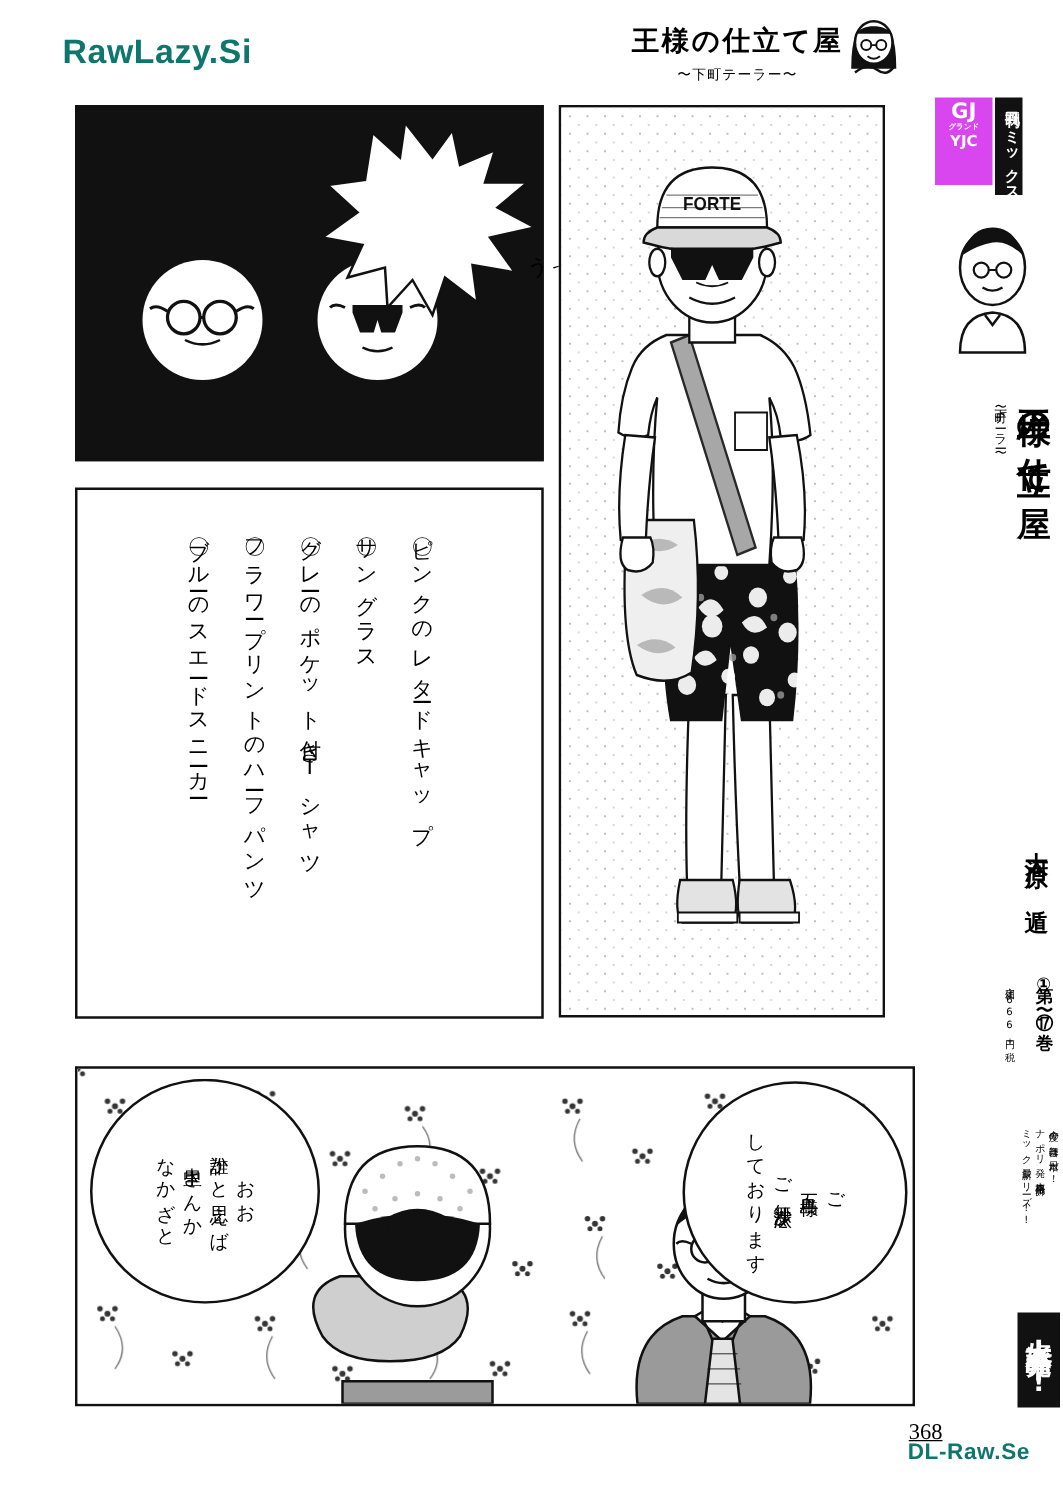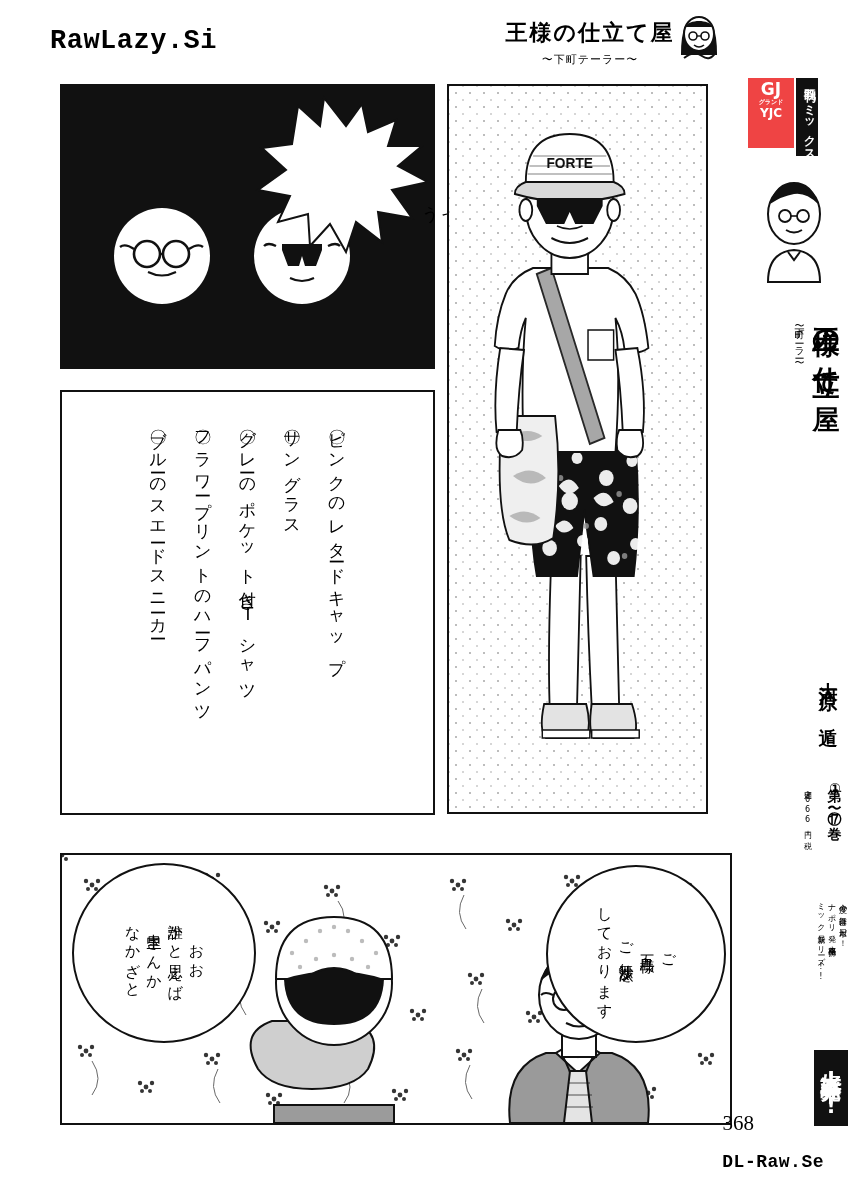--- a/index.html
+++ b/index.html
@@ -2,22 +2,22 @@
 <html><head>
 <meta charset="utf-8">
 <style>
   html,body{margin:0;padding:0;background:#ffffff;}
   body{width:850px;height:1200px;position:relative;overflow:hidden;
        font-family:"DejaVu Sans","Liberation Sans",sans-serif;color:#000;}
 
   .page{position:absolute;inset:0;background:#fff;}
 
   
-  .wm{position:absolute;font-family:Liberation Mono, monospace;font-weight:bold;
-      color:#000000;letter-spacing:.5px;}
+  .wm{position:absolute;font-family:Liberation Sans, sans-serif;font-weight:bold;
+      color:#0f766e;letter-spacing:.5px;}
   .wm-tl{left:50px;top:26px;font-size:27px;}
   .wm-br{right:26px;bottom:28px;font-size:18px;}
 
   
   .masthead{position:absolute;left:440px;top:18px;width:300px;text-align:center;}
   .masthead .ttl{font-size:22px;font-weight:bold;letter-spacing:2px;
       font-family:"DejaVu Sans",sans-serif;}
   .masthead .sub{font-size:11px;margin-top:4px;letter-spacing:1px;}
   .masthead .face{position:absolute;right:18px;top:-4px;width:46px;height:46px;}
 
@@ -52,21 +52,21 @@
   .balloon{position:absolute;background:#fff;border:2px solid #111;border-radius:50%;}
   .balloon .btxt{position:absolute;inset:0;display:flex;flex-direction:row-reverse;
       justify-content:center;align-items:center;gap:4px;}
   .btxt span{writing-mode:vertical-rl;text-orientation:upright;font-size:15px;
       letter-spacing:2px;line-height:1.15;}
   .ruby{font-size:8px;}
 
   
   .ad{position:absolute;right:0;top:78px;width:110px;height:1040px;}
   .ad-logo{position:absolute;left:8px;top:0;width:46px;height:70px;
-      background:#ef4444;color:#fff;text-align:center;font-weight:bold;}
+      background:#d946ef;color:#fff;text-align:center;font-weight:bold;}
   .ad-logo .l1{font-size:17px;line-height:18px;padding-top:2px;}
   .ad-logo .l2{font-size:6px;line-height:7px;}
   .ad-logo .l3{font-size:12px;line-height:17px;}
   .ad-kanko{position:absolute;left:56px;top:0;width:22px;height:78px;background:#111;
       color:#fff;font-size:12px;writing-mode:vertical-rl;text-orientation:upright;
       text-align:center;letter-spacing:1px;font-weight:bold;padding-top:2px;box-sizing:border-box;}
   .ad-title{position:absolute;right:6px;top:228px;writing-mode:vertical-rl;
       text-orientation:upright;font-size:27px;font-weight:bold;letter-spacing:3px;}
   .ad-sub{position:absolute;right:44px;top:240px;writing-mode:vertical-rl;
       text-orientation:upright;font-size:10px;letter-spacing:2px;}
@@ -77,22 +77,22 @@
   .ad-price{position:absolute;right:38px;top:706px;writing-mode:vertical-rl;
       text-orientation:upright;font-size:8px;letter-spacing:1px;}
   .ad-copy{position:absolute;right:4px;top:820px;height:150px;display:flex;
       flex-direction:row;gap:2px;}
   .ad-copy span{writing-mode:vertical-rl;text-orientation:upright;font-size:8px;
       letter-spacing:1px;line-height:1.1;}
   .ad-sale{position:absolute;right:2px;bottom:-8px;width:34px;background:#111;color:#fff;
       writing-mode:vertical-rl;text-orientation:upright;font-size:21px;font-weight:bold;
       letter-spacing:2px;text-align:center;padding:6px 3px;box-sizing:border-box;}
 
-  .pageno{position:absolute;right:96px;bottom:64px;font-size:21px;
-      font-family:"Liberation Serif",serif;}
+  .pageno{position:absolute;right:96px;bottom:44px;font-size:18px;
+      font-family:"Liberation Serif",serif;text-decoration:underline;}
 
   
   .ink{fill:#111;}
   .paper{fill:#fff;}
 </style>
 </head>
 <body>
 
 <div class="page">
 

